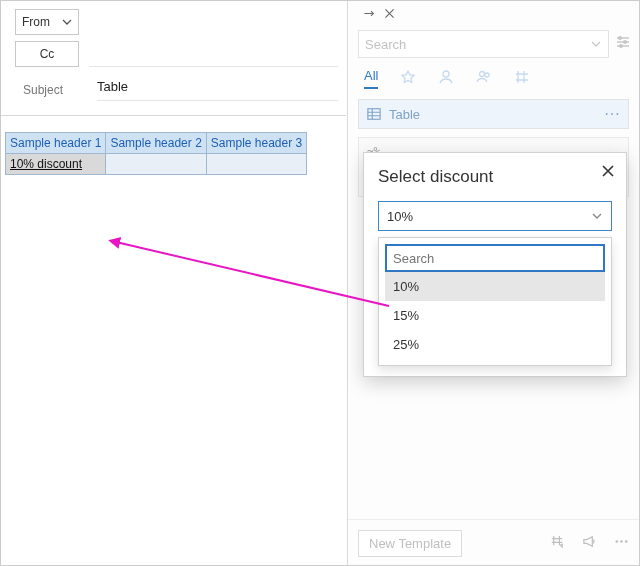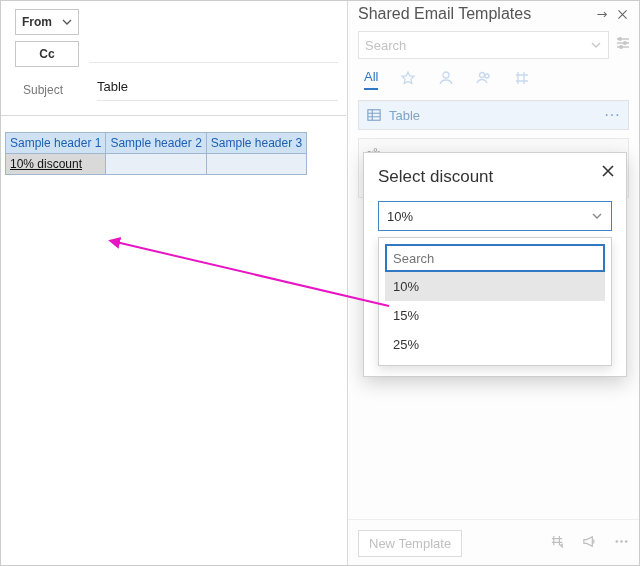--- a/index.html
+++ b/index.html
@@ -3,21 +3,21 @@
 <meta charset="utf-8">
 <style>
   * { box-sizing: border-box; margin: 0; padding: 0; font-family: "Segoe UI", Arial, sans-serif; }
   body { width: 640px; height: 566px; background: #fff; position: relative; overflow: hidden; border:1px solid #ccc;}
   .compose-area { position:absolute; left:0; top:0; width:345px; height:566px; }
   .compose-top { display:flex; padding:8px 8px 0 14px; }
   .send-block { width:60px; height:60px; border:1px solid #c8c8c8; display:flex; flex-direction:column; align-items:center; justify-content:center; margin-right:14px; cursor:pointer; }
   .send-block svg { width:22px; height:22px; }
   .send-block span { font-size:12px; color:#333; margin-top:4px; }
   .fields { flex:1; }
-  .field-row { display:flex; align-items:flex-start; margin-bottom:6px;font-weight:bold; }
+  .field-row { display:flex; align-items:flex-end; margin-bottom:6px; }
   .field-btn { width:64px; height:26px; border:1px solid #c8c8c8; background:#fff; font-size:12px; color:#333; display:flex; align-items:center; justify-content:center; margin-right:10px; cursor:pointer; }
   .field-btn.from { justify-content:space-between; padding:0 6px; }
   .field-btn.from svg { width:10px; height:10px; }
   .field-val { font-size:12px; color:#555; border-bottom:1px solid #e6e6e6; flex:1; height:22px; line-height:22px; white-space:nowrap; overflow:hidden; text-overflow:ellipsis; }
   .subject-row { display:flex; align-items:center; margin-top:12px; padding-left:8px;}
   .subject-label { width:64px; font-size:12px; color:#777; text-align:left; margin-right:10px; }
   .subject-val { font-size:13px; color:#222; border-bottom:1px solid #e6e6e6; flex:1; height:22px; }
   .top-hr { border:0; border-top:1px solid #d9d9d9; margin-top:14px; }
 
   .composed-table { margin:16px 0 0 4px; border-collapse:collapse; }
@@ -109,21 +109,20 @@
       <td class="first">10% discount</td>
       <td></td>
       <td></td>
     </tr>
       </tbody>
   </table>
 </div>
 
 <div class="panel">
   <div class="panel-header">
-    <span class="panel-title">Shared Email Templates</span>
     <span class="hdr-icon">
         <svg viewBox="0 0 16 16" fill="none" stroke="#666" stroke-width="1.3">
           <path d="M3 8h10M11 5l3 3-3 3"></path>
         </svg>
       </span>
     <span class="hdr-icon">
         <svg viewBox="0 0 16 16" fill="none" stroke="#666" stroke-width="1.4">
           <path d="M3 3l10 10M13 3L3 13"></path>
         </svg>
       </span>

